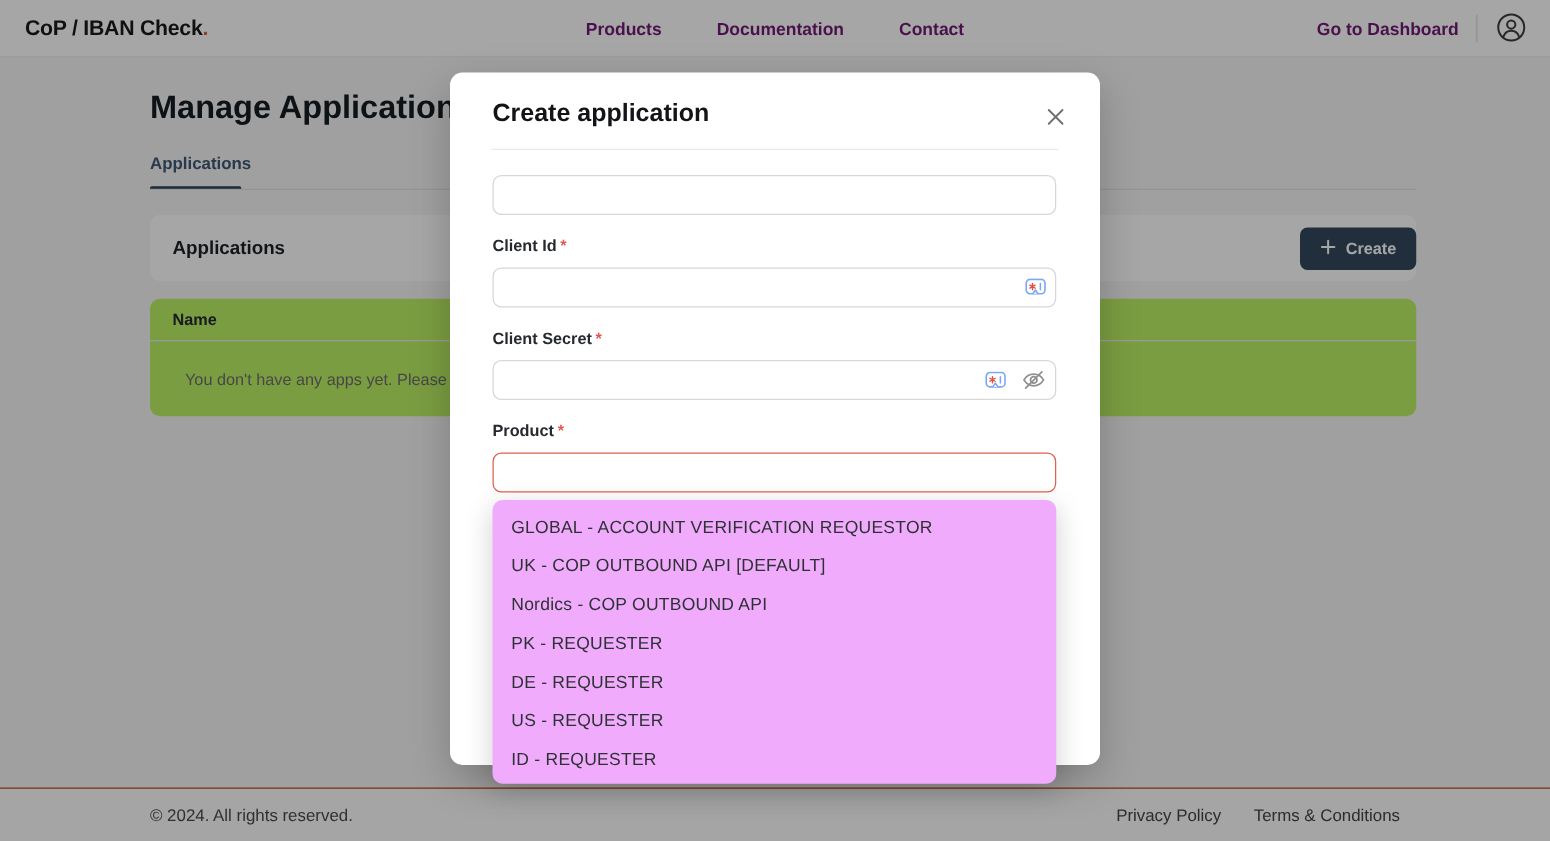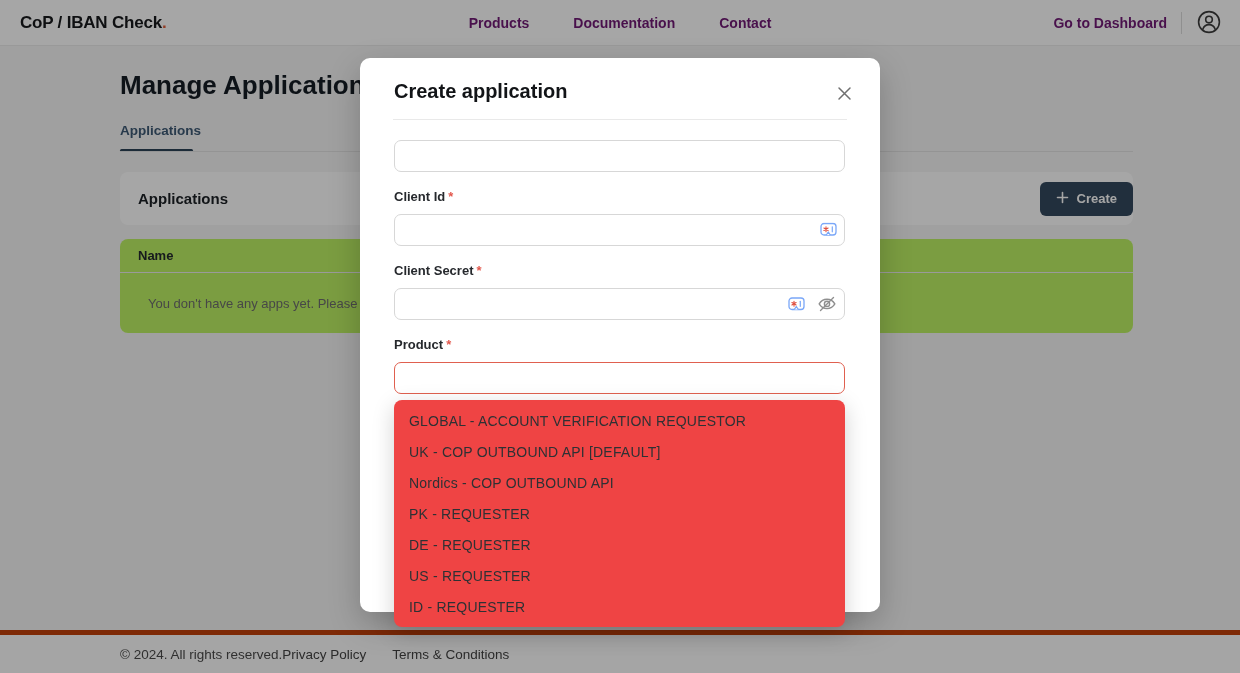--- a/index.html
+++ b/index.html
@@ -63,22 +63,22 @@
     border-bottom:1px solid #ededed; font-size:13px; font-weight:700; color:#24292e;
   }
   .empty-row {
     height:60px; display:flex; align-items:center; padding-left:28px;
     font-size:13px; color:#6e6e6e; white-space:nowrap;
   }
 
   
   .footer {
     position:absolute; left:0; top:630px; width:1240px; height:43px;
-    background:#fdfdfd; border-top:5px solid #c2410c;
-    display:flex; align-items:center; justify-content:flex-start;
+    background:#fdfdfd; border-top:1px solid #c2410c;
+    display:flex; align-items:center; justify-content:space-between;
     padding:0 120px; font-size:13.5px; color:#4b4b4b; z-index:1;
   }
   .footer-links { display:flex; gap:26px; }
   .footer-link { cursor:pointer; color:#444; }
 
   
   .overlay { position:absolute; inset:0; background:rgba(0,0,0,0.35); z-index:10; }
 
   .modal {
     position:absolute; left:360px; top:58px; width:520px; height:554px;
@@ -101,21 +101,21 @@
   }
   .input-wrap input.error { border:1.5px solid #e0604f; }
   .input-icons {
     position:absolute; right:8px; top:50%; transform:translateY(-50%);
     display:flex; align-items:center; gap:12px; line-height:0;
   }
   .icon-btn { background:none; border:none; padding:0; cursor:pointer; line-height:0; }
 
   .dropdown {
     position:absolute; left:34px; top:342px; width:451px;
-    background:#ef4444; border-radius:8px; padding:5px 0;
+    background:#f0abfc; border-radius:8px; padding:5px 0;
     box-shadow:0 6px 22px rgba(0,0,0,0.18); z-index:30;
   }
   .option {
     height:31px; display:flex; align-items:center; padding-left:15px;
     font-size:14px; color:#2e3134; letter-spacing:0.2px; cursor:pointer; white-space:nowrap;
   }
 </style>
 </head>
 <body>
 

